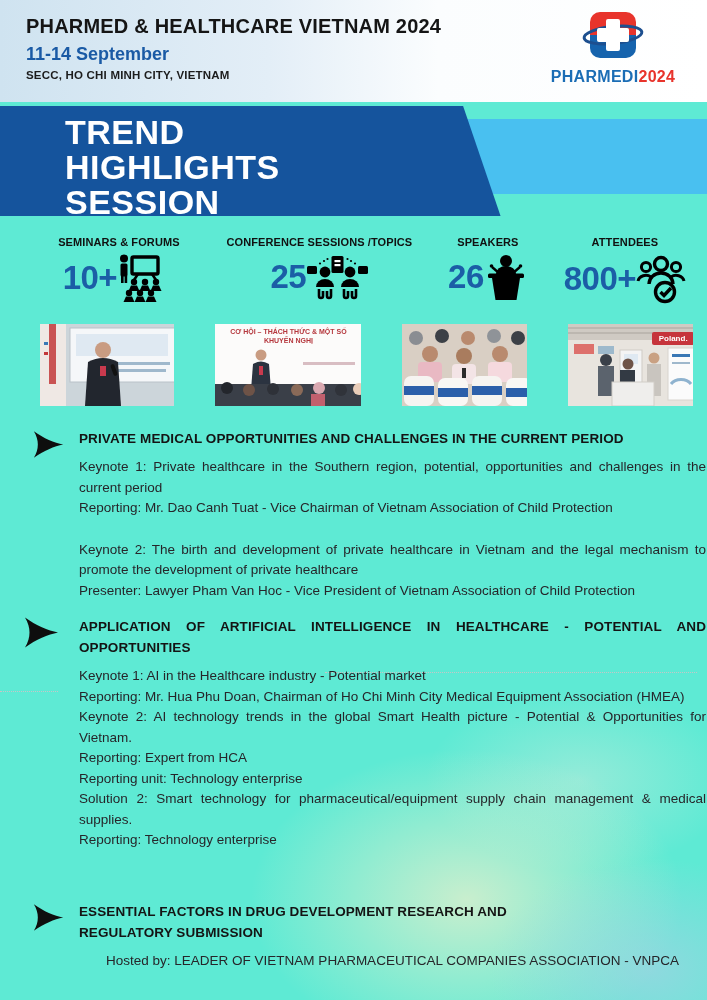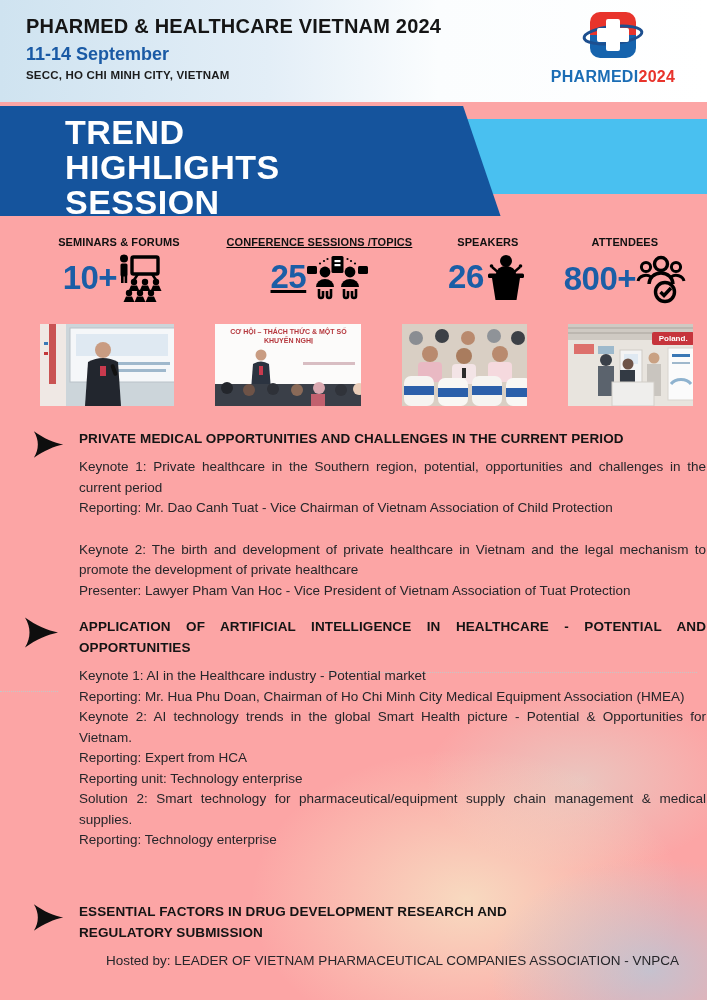--- a/index.html
+++ b/index.html
@@ -1,20 +1,20 @@
 <!DOCTYPE html>
 <html><head>
 <meta charset="utf-8">
 <style>
   * { margin:0; padding:0; box-sizing:border-box; }
   html,body { background:#ffffff; }
   body { font-family:"Liberation Sans", sans-serif; }
   #page {
     position:relative; width:707px; height:1000px; margin:0 auto;
-    background:#fca5a5; overflow:hidden;
+    background:#5eead4; overflow:hidden;
   }
   
   #bg-wash {
     position:absolute; inset:0; z-index:0; pointer-events:none;
     background:
       radial-gradient(ellipse 230px 160px at 92% 97%, rgba(168,208,228,0.65), rgba(168,208,228,0) 70%),
       radial-gradient(ellipse 300px 210px at 66% 90%, rgba(246,240,203,0.70), rgba(246,240,203,0) 72%),
       radial-gradient(ellipse 220px 130px at 82% 78%, rgba(214,236,222,0.45), rgba(214,236,222,0) 70%);
   }
   .layer { position:absolute; z-index:1; }
@@ -47,21 +47,21 @@
   #banner-title {
     position:absolute; left:65px; top:9px; width:315px;
     font-size:34px; line-height:35px; font-weight:800; color:#ffffff;
     letter-spacing:0.5px;
   }
 
   
   #stats { left:0; top:236px; width:707px; height:82px; display:flex;padding-left:32px; }
   .stat-col { position:relative; text-align:center; }
   .stat-col.c1 { width:182px; }
-  .stat-col.c2 { width:238px;text-decoration:underline; }
+  .stat-col.c2 { width:238px; }
   .stat-col.c3 { width:115px; }
   .stat-col.c4 { width:172px; }
   .stat-label { font-size:11px; font-weight:bold; color:#111; letter-spacing:0.1px; white-space:nowrap; }
   .stat-body { margin-top:6px; display:flex; align-items:center; justify-content:center; }
   .stat-value { font-size:33px; font-weight:bold; color:#1b5ea6; letter-spacing:-0.5px; }
   .stat-icon svg { display:block; }
 
   
   #photos { left:0; top:324px; width:707px; height:84px; display:flex; padding:0 14px 0 40px; gap:41px; }
   .photo { position:relative; height:82px; overflow:hidden; background:#ddd; }
@@ -333,21 +333,21 @@
       <svg width="32" height="29" viewBox="0 0 36 32">
           <path d="M1,1 C12,9 24,14 34,16 C24,18 12,23 1,31 C7,21 7,11 1,1 Z" fill="#0e0e0e"></path>
         </svg>
     </span>
     <div class="sec-content">
       <div class="sec-heading">PRIVATE MEDICAL OPPORTUNITIES AND CHALLENGES IN THE CURRENT PERIOD</div>
       <div class="sec-body">
         <p>Keynote 1: Private healthcare in the Southern region, potential, opportunities and challenges in the current period</p>
         <p>Reporting: Mr. Dao Canh Tuat - Vice Chairman of Vietnam Association of Child Protection</p>
         <p class="gap">Keynote 2: The birth and development of private healthcare in Vietnam and the legal mechanism to promote the development of private healthcare</p>
-        <p>Presenter: Lawyer Pham Van Hoc - Vice President of Vietnam Association of Tuat Protection</p>
+        <p>Presenter: Lawyer Pham Van Hoc - Vice President of Vietnam Association of Child Protection</p>
       </div>
     </div>
   </div>
 
   <div class="section" id="section-2">
     <span class="arrow">
       <svg width="36" height="33" viewBox="0 0 36 32">
           <path d="M1,1 C12,9 24,14 34,16 C24,18 12,23 1,31 C7,21 7,11 1,1 Z" fill="#0e0e0e"></path>
         </svg>
     </span>

